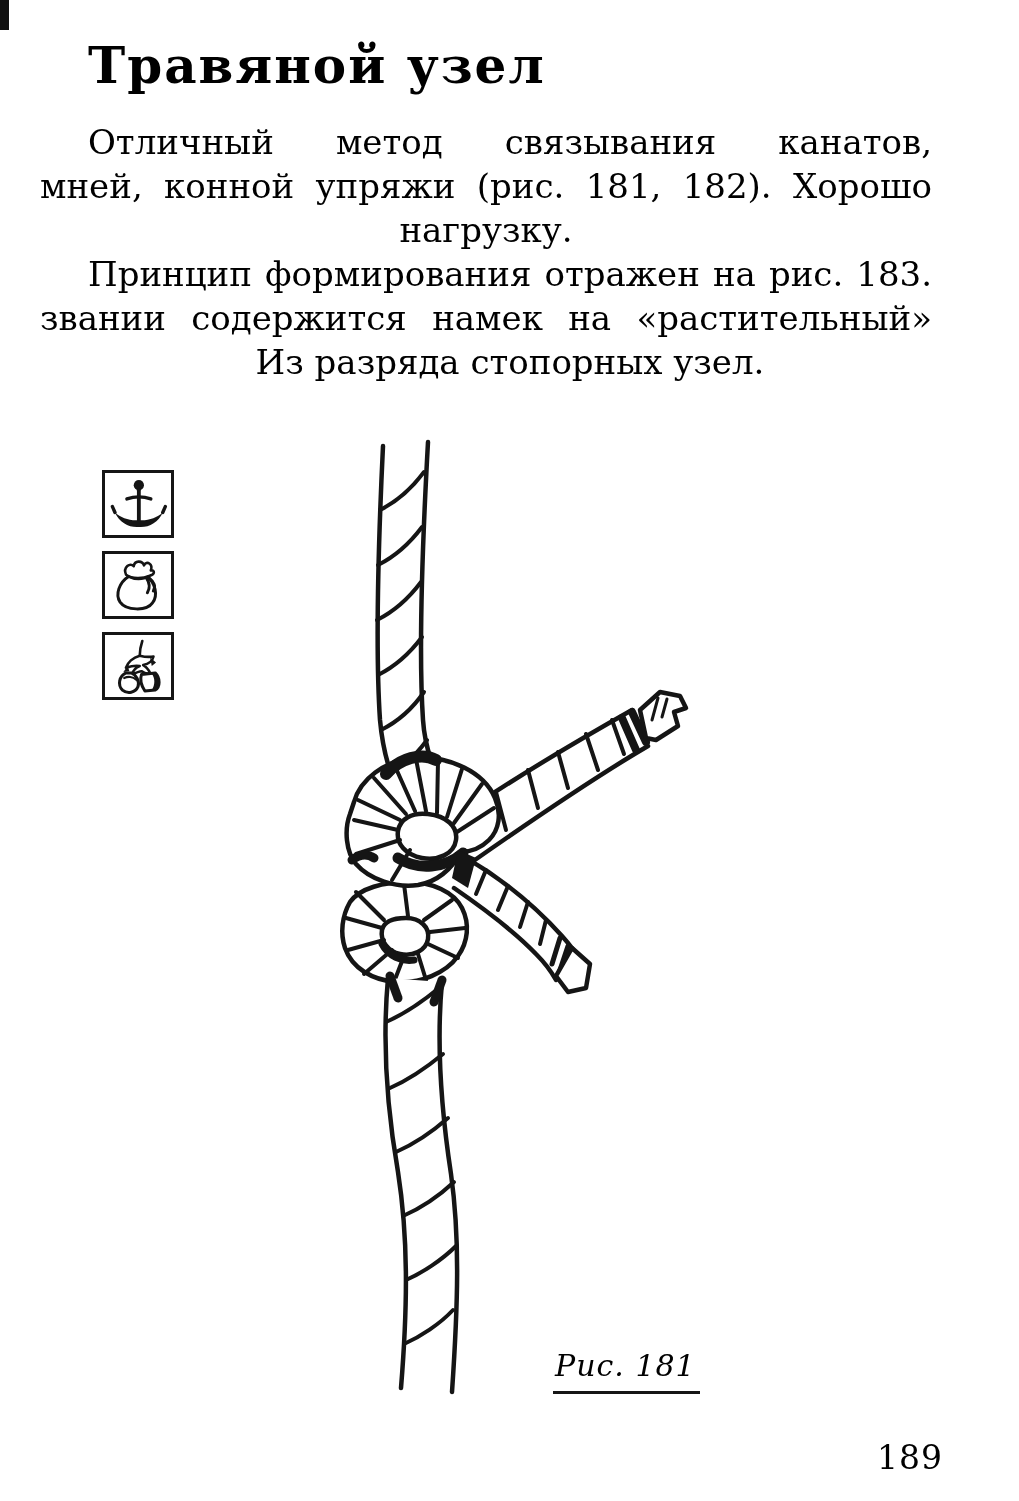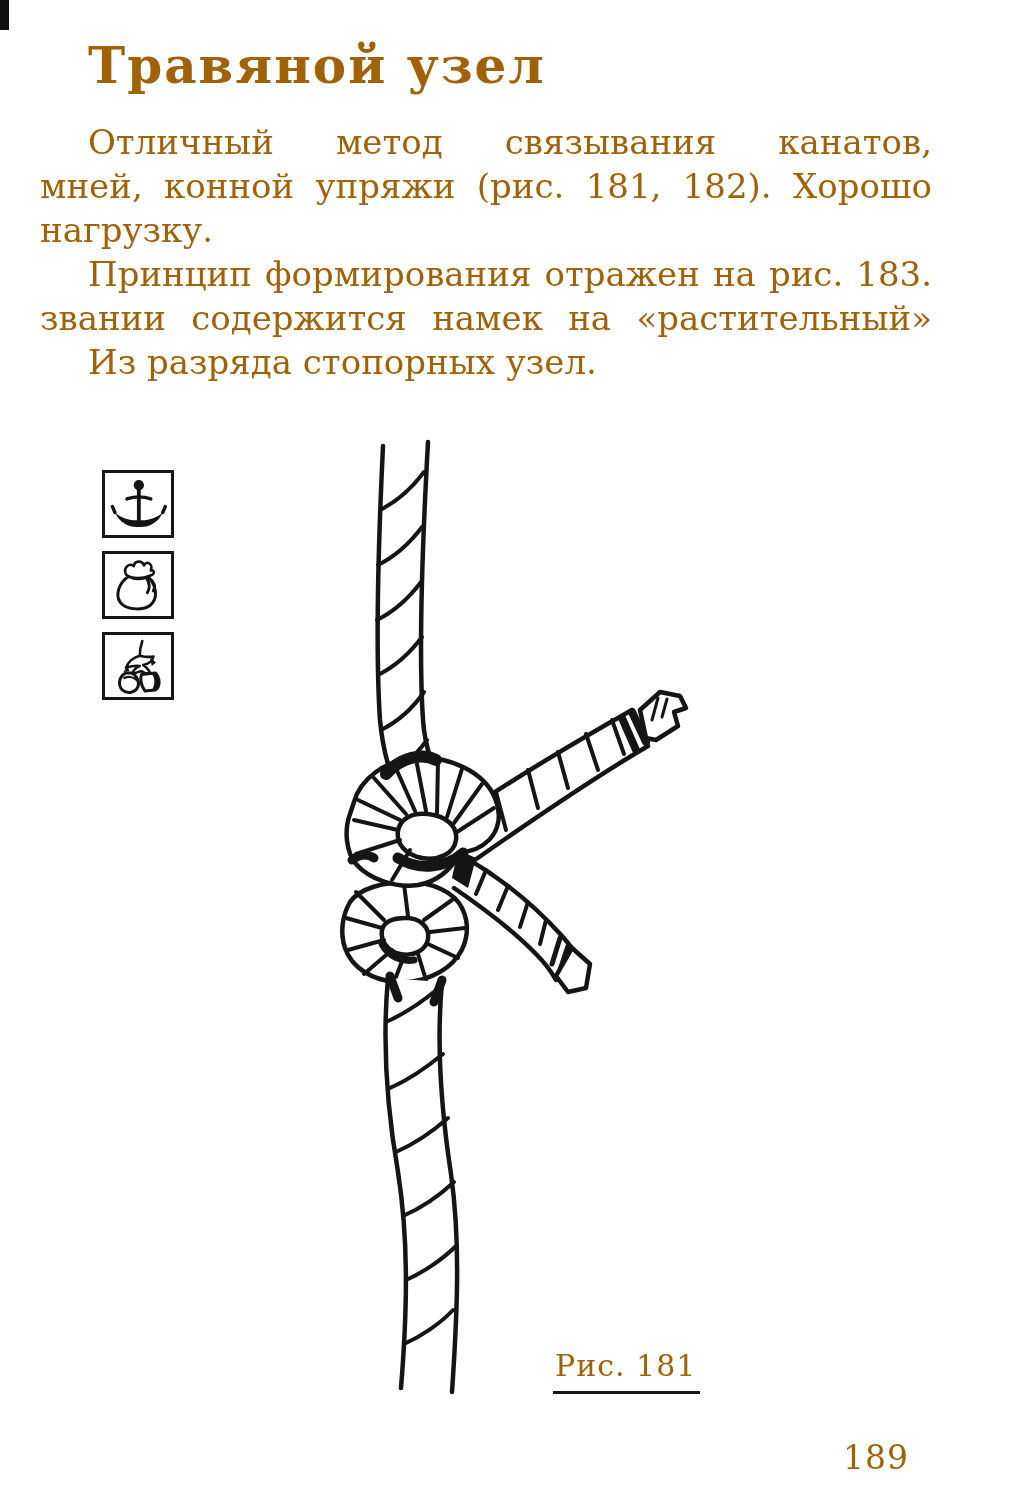--- a/index.html
+++ b/index.html
@@ -1,49 +1,50 @@
 <!DOCTYPE html>
 <html lang="ru"><head>
 <meta charset="utf-8">
 <style>
   html,body{margin:0;padding:0;background:#777;}
   .page{
     position:relative;width:1019px;height:1501px;margin:0 auto;
-    background:#ffffff;color:#a16207;
+    background:#ffffff;color:#000000;
     font-family:"DejaVu Serif","Liberation Serif",serif;
     overflow:hidden;
   }
   .scan-artifact{position:absolute;left:0;top:0;width:9px;height:30px;background:#101010;}
   .title{
     position:absolute;left:88px;top:36px;
     font-size:50px;font-weight:bold;letter-spacing:2px;
     white-space:nowrap;
   }
   .textblock{
     position:absolute;left:40px;top:120px;width:892px;
     font-size:34px;line-height:44px;
   }
-  .line{height:44px;overflow:hidden;text-align:left;white-space:normal;}
+  .line{height:44px;overflow:hidden;text-align:center;white-space:normal;}
   .line.justify{text-align:justify;}
   .line.justify::after{content:"";display:inline-block;width:100%;height:0;}
   .line.indent{text-indent:48px;}
   .iconcol{position:absolute;left:102px;top:470px;width:72px;}
   .iconbox{
     width:72px;height:68px;border:3px solid #161616;background:#fff;
     box-sizing:border-box;margin-bottom:13px;display:flex;align-items:center;justify-content:center;
   }
   .figure{position:absolute;left:300px;top:430px;width:420px;height:980px;}
   .caption{
     position:absolute;left:553px;top:1348px;
     font-size:30px;letter-spacing:1px;
     border-bottom:3px solid #161616;padding:0 4px 8px 2px;
     white-space:nowrap;
+    font-style:italic;
   }
   .pagenum{
-    position:absolute;left:843px;top:1438px;
+    position:absolute;left:877px;top:1438px;
     font-size:33px;letter-spacing:1px;
   }
   svg{display:block;}
 </style>
 </head>
 <body>
 
 <div class="page">
 
   <div class="scan-artifact"></div>

